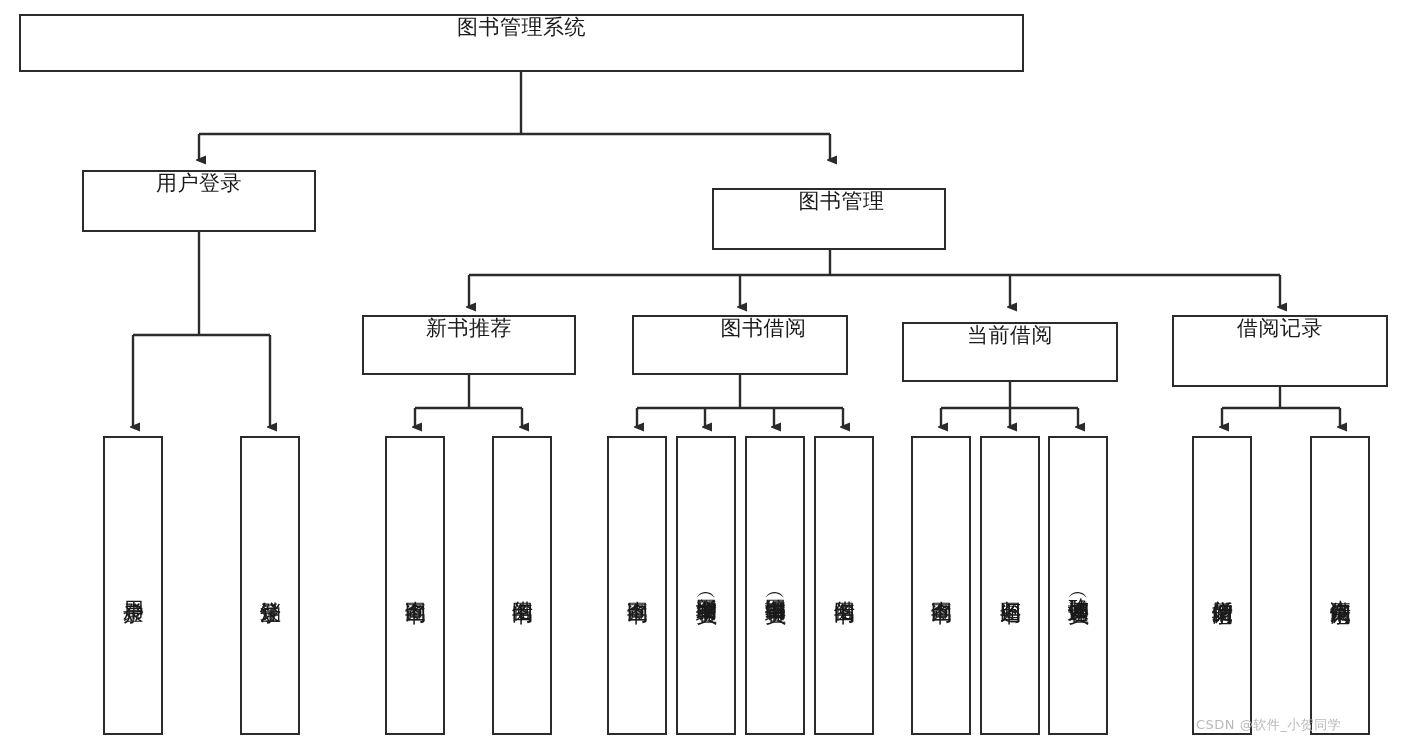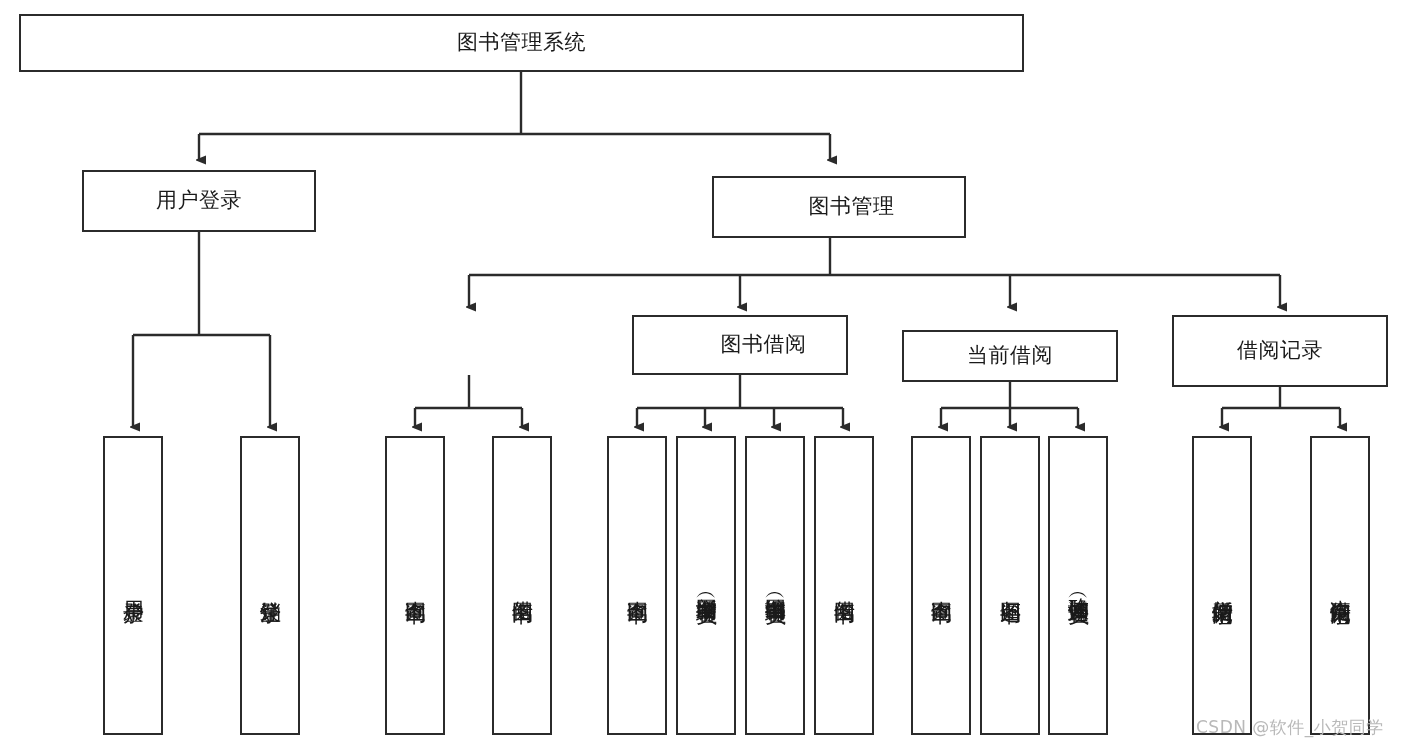--- a/index.html
+++ b/index.html
@@ -23,21 +23,21 @@
     top: 0;
     width: 1405px;
     height: 747px;
   }
   .node {
     position: absolute;
     box-sizing: border-box;
     background: #ffffff;
     border: 2px solid #2b2b2b;
     display: flex;
-    align-items: center;
+    align-items: flex-start;
     justify-content: center;
     color: #1a1a1a;
   }
   .node.horiz .node-label {
     font-size: 21px;
     line-height: 1.1;
     letter-spacing: 0.5px;
     white-space: nowrap;
   }
   .node.vert {
@@ -48,21 +48,21 @@
     writing-mode: vertical-rl;
     text-orientation: upright;
     font-size: 21px;
     line-height: 1.28;
     letter-spacing: 1px;
     white-space: nowrap;
     text-align: center;
   }
   .watermark {
     position: absolute;
-    font-size: 17px;
+    font-size: 13px;
     color: #b9b9b9;
     white-space: nowrap;
     letter-spacing: 0.5px;
     pointer-events: none;
   }
 </style>
 </head>
 <body>
 
 <div id="canvas">
@@ -119,28 +119,31 @@
     </g>
   </svg>
 
   <div class="node horiz" style="left:19px; top:14px; width:1005px; height:58px;">
     <span class="node-label">图书管理系统</span>
   </div>
 
   <div class="node horiz" style="left:82px; top:170px; width:234px; height:62px;">
     <span class="node-label">用户登录</span>
   </div>
-  <div class="node horiz" style="left:712px; top:176px; width:254px; height:62px;padding-left:25px;">
+  <div class="node horiz" style="left:712px; top:188px; width:234px; height:62px;padding-left:25px;">
     <span class="node-label">图书管理</span>
   </div>
 
+  <div class="node horiz" style="left:362px; top:315px; width:214px; height:60px;">
+    <span class="node-label">新书推荐</span>
+  </div>
   <div class="node horiz" style="left:632px; top:315px; width:216px; height:60px;padding-left:47px;">
     <span class="node-label">图书借阅</span>
   </div>
-  <div class="node horiz" style="left:902px; top:330px; width:216px; height:52px;">
+  <div class="node horiz" style="left:902px; top:322px; width:216px; height:60px;">
     <span class="node-label">当前借阅</span>
   </div>
   <div class="node horiz" style="left:1172px; top:315px; width:216px; height:72px;">
     <span class="node-label">借阅记录</span>
   </div>
 
   <div class="node vert" style="left:103px; top:436px; width:60px; height:299px;">
     <span class="node-label">用户登录</span>
   </div>
   <div class="node vert" style="left:240px; top:436px; width:60px; height:299px;">

